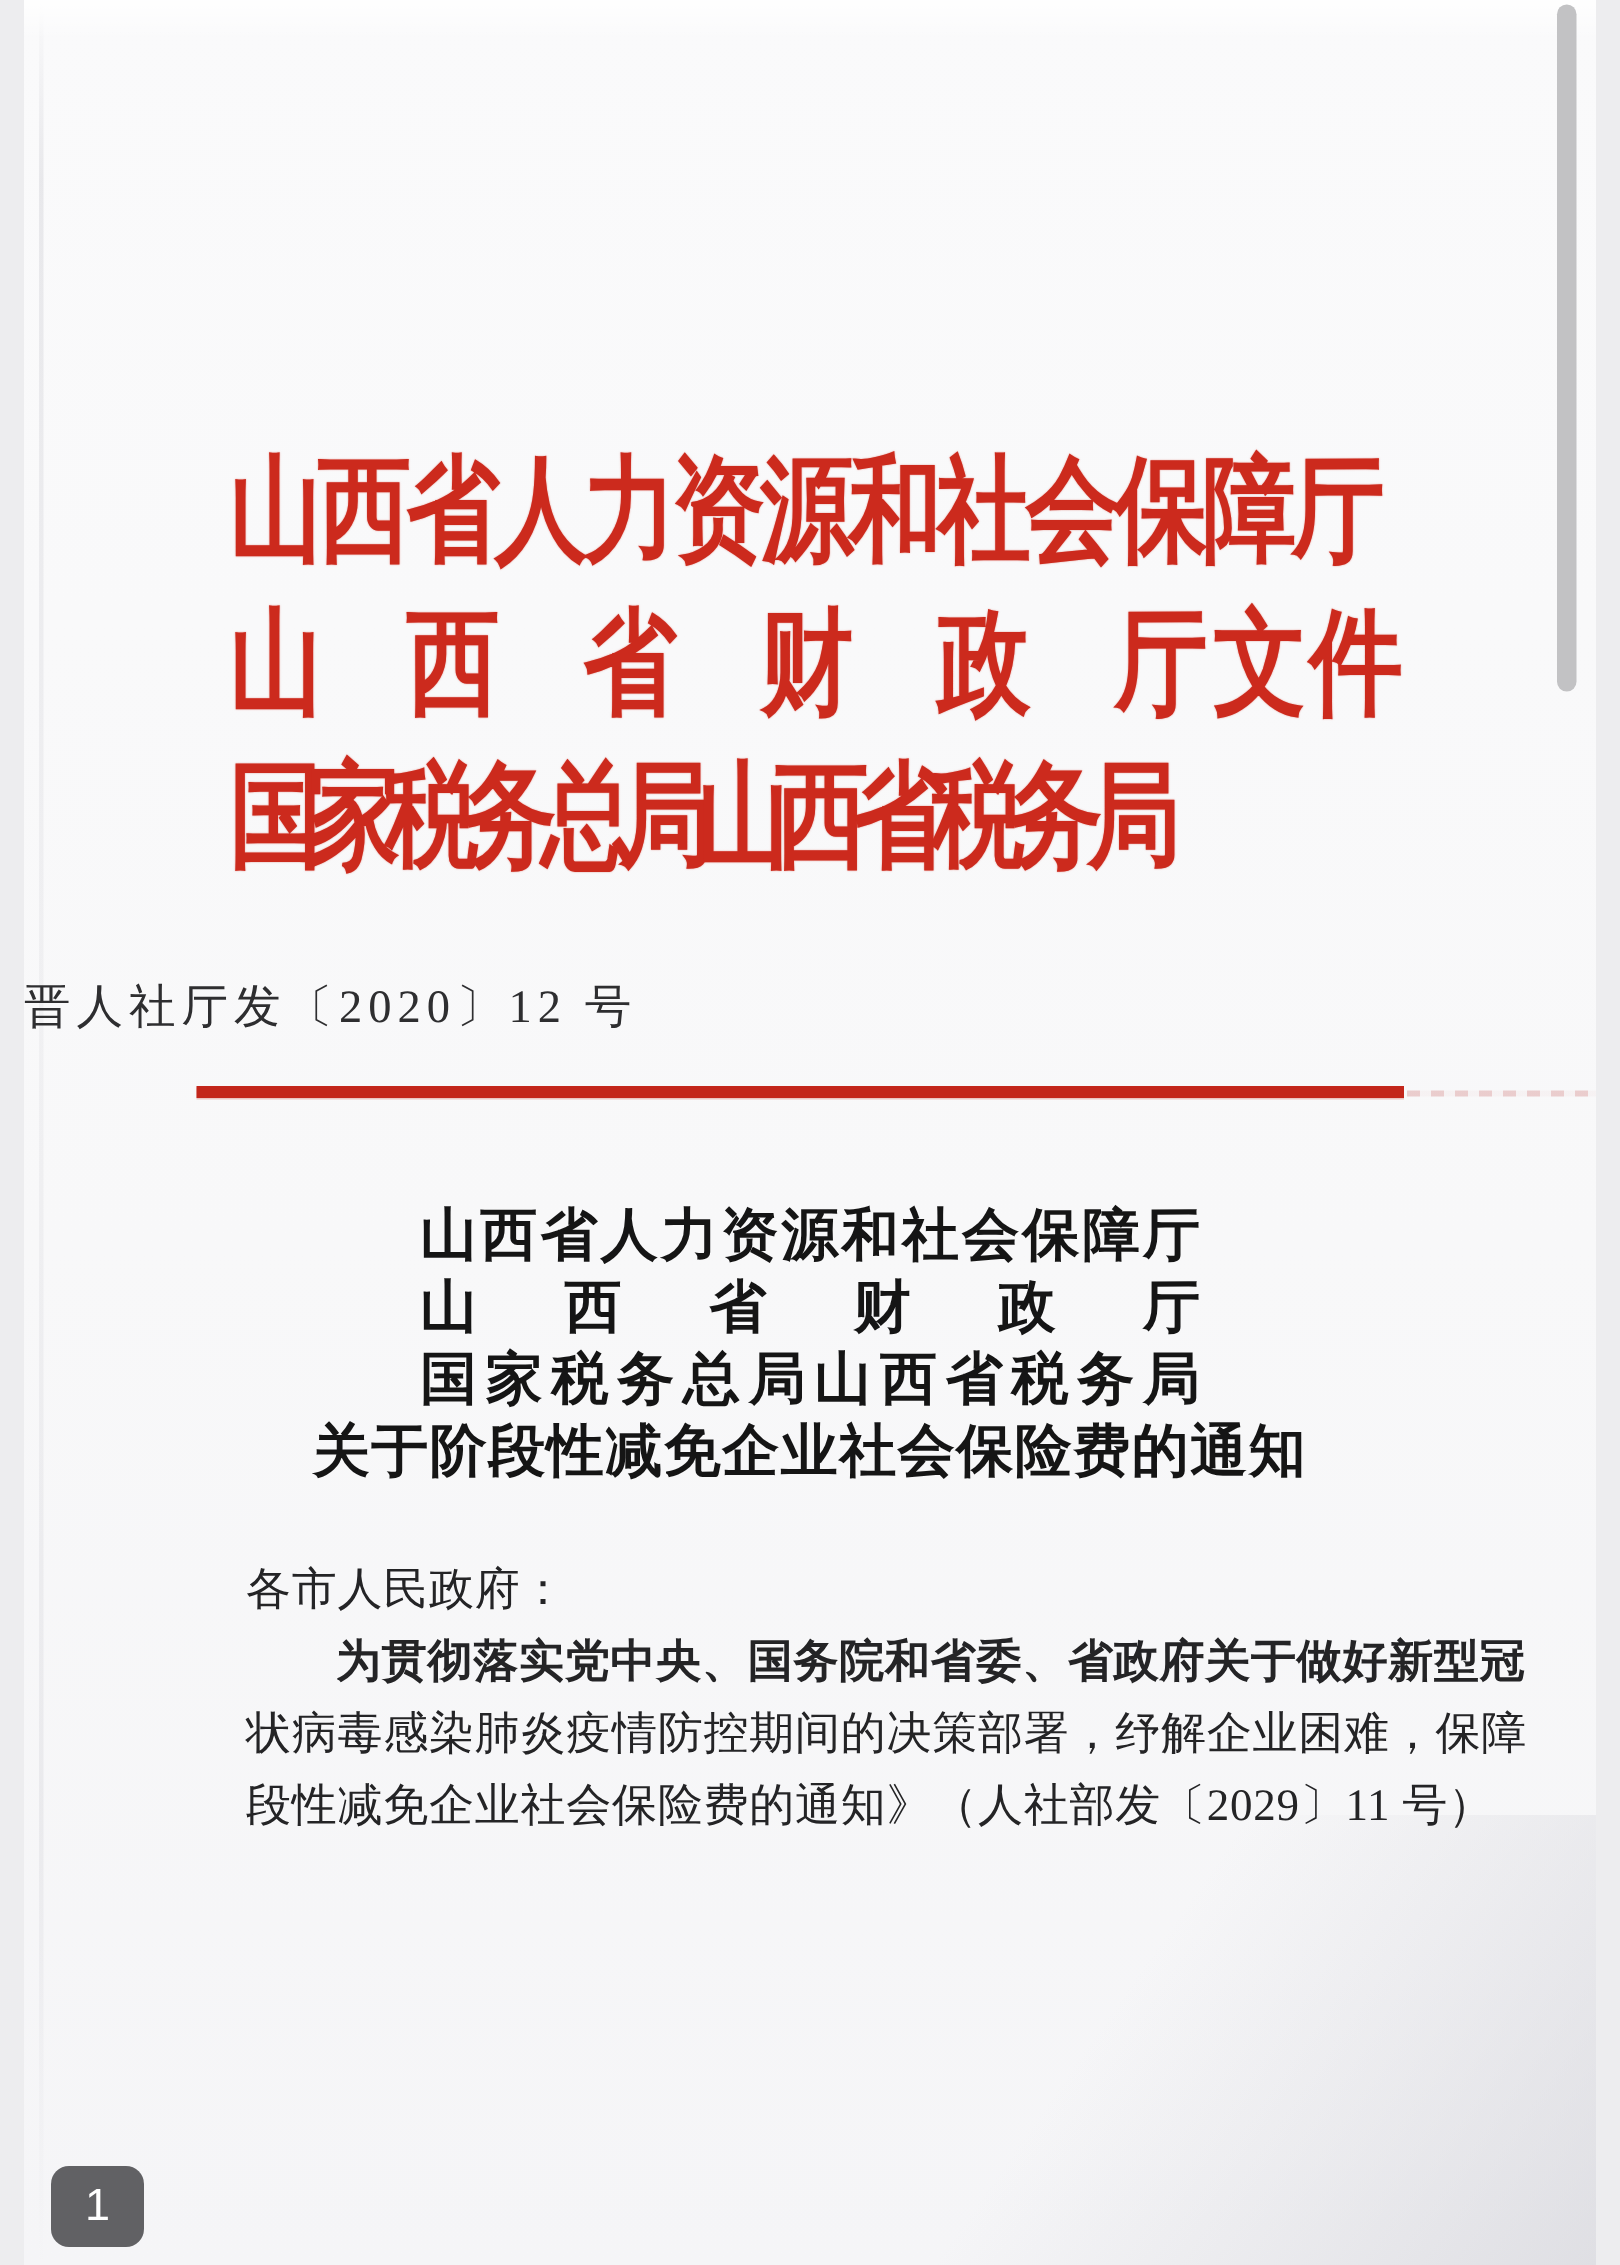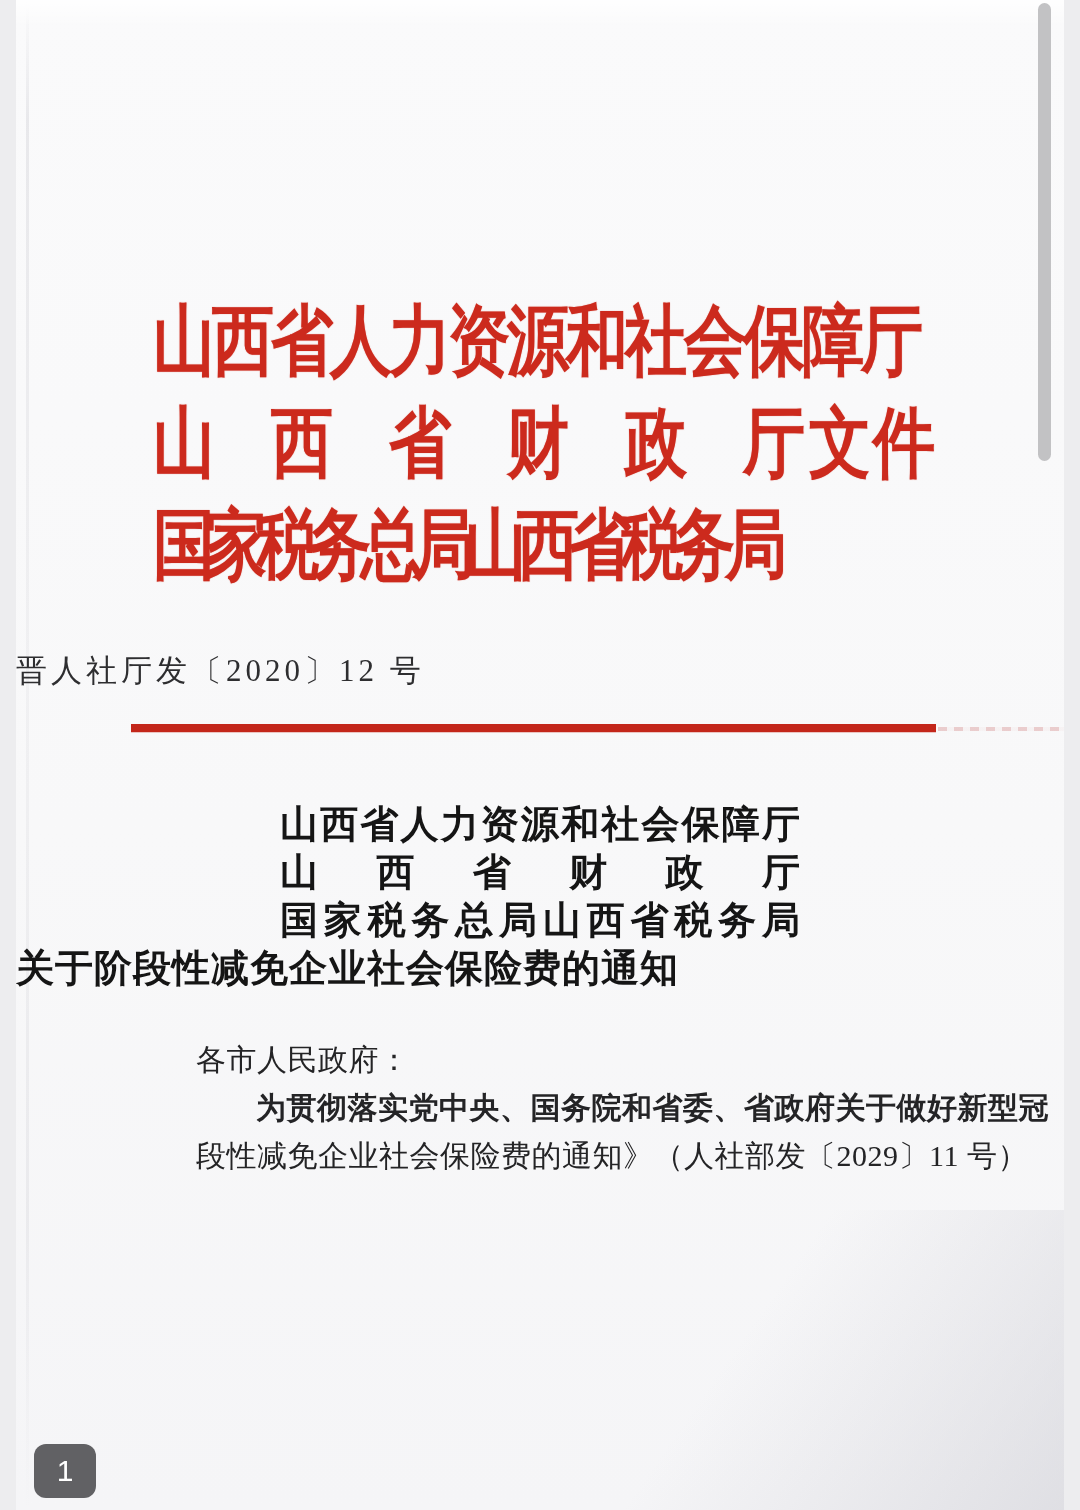--- a/index.html
+++ b/index.html
@@ -119,35 +119,35 @@
   }
   .tj-line {
     line-height: 48px;
     text-align: justify;
     text-align-last: justify;
     text-justify: inter-character;
   }
   .title-wide {
     margin-top: 0px;
     line-height: 48px;
-    text-align: left;
+    text-align: center;
     letter-spacing: 1px;
   }
 
   
   .body-text {
     position: absolute;
     left: 148px; top: 1036px;
     width: 790px;
     font-size: 30px;
     line-height: 48px;
     color: #242426;
     letter-spacing: 0.5px;
   }
-  .body-line { white-space: nowrap; margin-left: 32px; }
+  .body-line { white-space: nowrap; }
   .indent { text-indent: 2em; font-weight: bold; }
 
   
   .page-badge {
     position: absolute;
     left: 18px; top: 1444px;
     width: 62px; height: 54px;
     border-radius: 12px;
     background: #616164;
     color: #ffffff;
@@ -198,19 +198,20 @@
       <div class="tj-line">山西省人力资源和社会保障厅</div>
       <div class="tj-line">山西省财政厅</div>
       <div class="tj-line">国家税务总局山西省税务局</div>
     </div>
     <div class="title-wide">关于阶段性减免企业社会保险费的通知</div>
   </div>
 
   <div class="body-text">
     <div class="body-line">各市人民政府：</div>
     <div class="body-line indent">为贯彻落实党中央、国务院和省委、省政府关于做好新型冠</div>
+    <div class="body-line">状病毒感染肺炎疫情防控期间的决策部署，纾解企业困难，保障</div>
     <div class="body-line">段性减免企业社会保险费的通知》（人社部发〔2029〕11 号）</div>
   </div>
 
   <div class="page-badge">1</div>
   <div class="scrollbar-thumb"></div>
 
 </div>
 
 </body></html>

